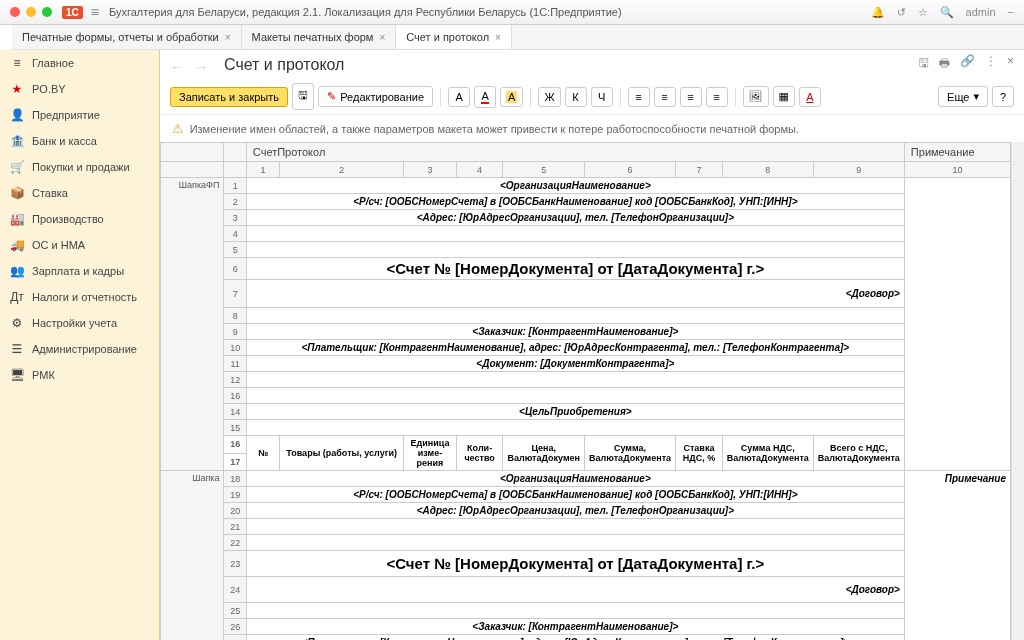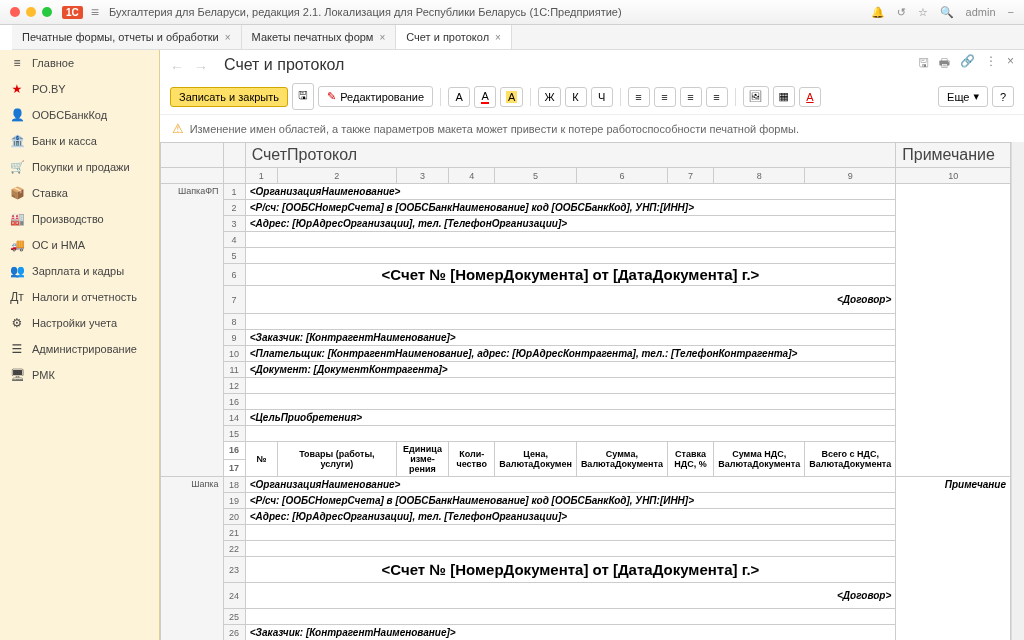--- a/index.html
+++ b/index.html
@@ -34,22 +34,22 @@
 .sep { width:1px; height:18px; background:#ddd; margin:0 3px; }
 .toolbar-right { margin-left:auto; display:flex; gap:4px; }
 .warning { padding:6px 12px; font-size:11px; color:#666; display:flex; align-items:center; gap:6px; }
 .warn-ico { color:#f0a020; font-size:13px; }
 .gridwrap { flex:1; overflow:auto; position:relative; display:flex; }
 table { border-collapse:collapse; }
 td,th { border:1px solid #ccc; font-size:10px; padding:2px 4px; vertical-align:middle; height:16px; }
 .rownum { width:24px; text-align:center; background:#f5f5f5; color:#666; font-size:9px; }
 .rowlabel { width:70px; background:#f5f5f5; font-size:9px; color:#555; text-align:right; padding-left:4px; vertical-align:top; border:1px solid #ccc; }
 .colhdr td { background:#f5f5f5; text-align:center; font-size:9px; color:#666; }
-.tophdr td { background:#f5f5f5; font-size:16px; color:#444; padding:3px 6px; }
-.bi { font-weight:bold; font-style:italic; }
+.tophdr td { background:#f5f5f5; font-size:11px; color:#444; padding:3px 6px; }
+.bi { font-weight:bold; font-style:italic;text-align:center; }
 .bigtitle { font-size:15px; font-weight:bold; text-align:center; }
 .center { text-align:right;font-style:italic; }
 .tblhdr td { font-size:9px; text-align:center; font-weight:bold; background:#fff; }
 .redline { border-top:1px solid #d00 !important; }
 .scrollbar-v { width:14px; background:#f0f0f0; border-left:1px solid #ddd; }
 </style>
 </head>
 <body>
 
 <div class="titlebar">
@@ -91,21 +91,21 @@
     <div class="side-item">
         <span class="side-ico">≡</span>
         <span>Главное</span>
       </div>
     <div class="side-item">
         <span class="side-ico" style="color:#d00">★</span>
         <span>PO.BY</span>
       </div>
     <div class="side-item">
         <span class="side-ico">👤</span>
-        <span>ООБСБанкКод</span>
+        <span>Предприятие</span>
       </div>
     <div class="side-item">
         <span class="side-ico">🏦</span>
         <span>Банк и касса</span>
       </div>
     <div class="side-item">
         <span class="side-ico">🛒</span>
         <span>Покупки и продажи</span>
       </div>
     <div class="side-item">

